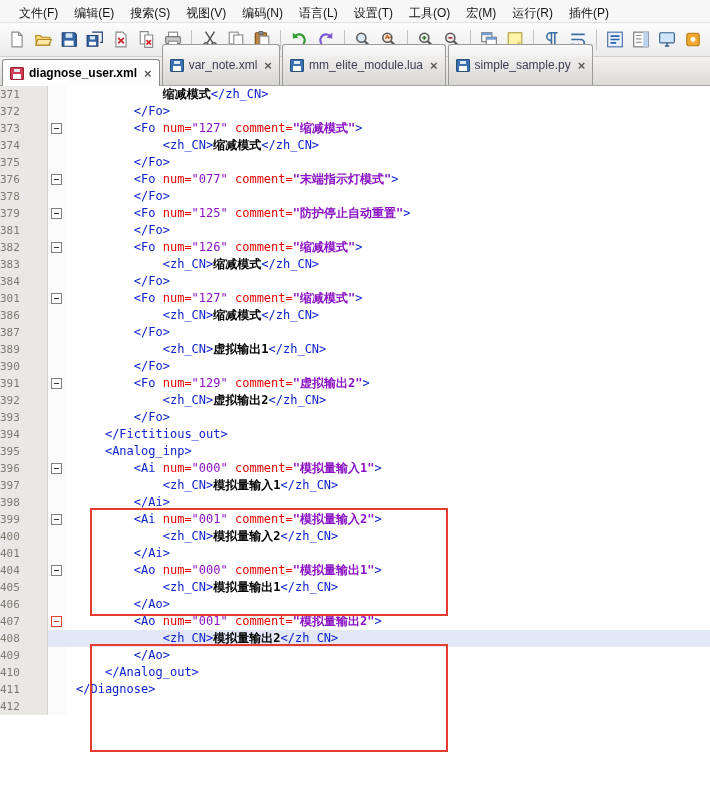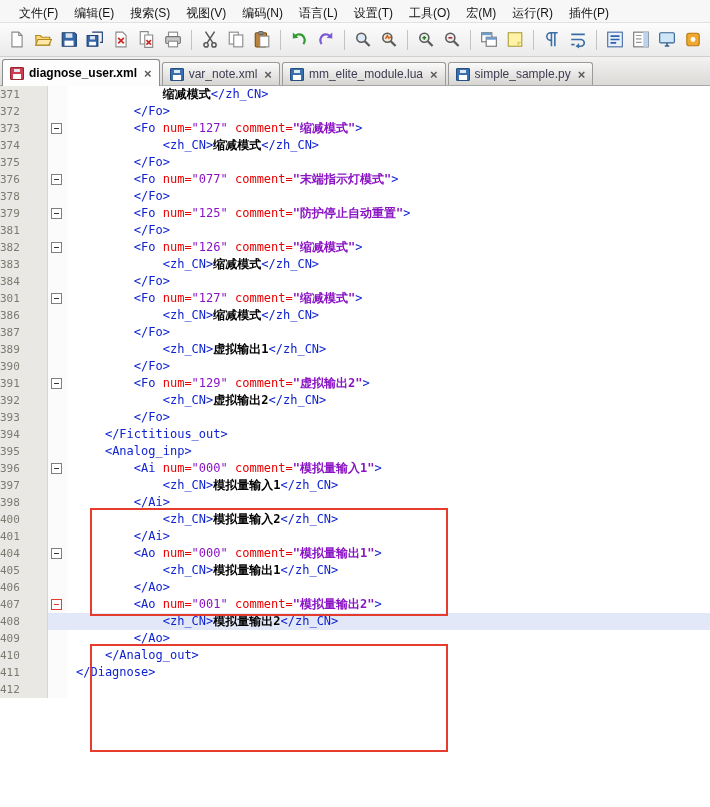--- a/index.html
+++ b/index.html
@@ -6,21 +6,21 @@
 html,body{width:710px;height:807px;overflow:hidden}
 body{font-family:"Liberation Sans","DejaVu Sans",sans-serif;background:#f0f0f0;position:relative;font-size:12px;display:flex;flex-direction:column}
 .menubar{height:23px;display:flex;align-items:flex-end;background:#f7f7f7;border-bottom:1px solid #e1e1e1;padding-left:11px;flex:0 0 auto}
 .menu-item{display:flex;align-items:center;padding:0 8px;color:#141414;cursor:default;white-space:nowrap}
 .toolbar{height:34px;display:flex;align-items:center;background:linear-gradient(#fcfcfc,#ebebeb);border-bottom:1px solid #cfcfcf;padding:0 4px;flex:0 0 auto}
 .tbtn{width:25px;height:25px;border:0;background:transparent;padding:3px;margin:0 1px;cursor:pointer;border-radius:3px}
 .tbico{display:block;width:100%;height:100%}
 .tbico svg{width:100%;height:100%;display:block}
 .tb-sep{width:1px;height:20px;background:#c3c3c3;margin:0 5px;flex:0 0 auto}
 .tabbar{height:29px;background:linear-gradient(#f3f2f1,#dcdad7);display:flex;align-items:flex-end;padding-left:2px;border-bottom:1px solid #a6a6a6;position:relative;z-index:2;flex:0 0 auto}
-.tab{display:flex;align-items:center;gap:5px;height:23px;padding:0 7px;border:1px solid #9a9a9a;border-bottom:none;border-radius:3px 3px 0 0;background:linear-gradient(#fafafa,#d7d5d2);margin-right:2px;white-space:nowrap;cursor:pointer;flex:0 0 auto}
+.tab{display:flex;align-items:center;gap:5px;height:41px;padding:0 7px;border:1px solid #9a9a9a;border-bottom:none;border-radius:3px 3px 0 0;background:linear-gradient(#fafafa,#d7d5d2);margin-right:2px;white-space:nowrap;cursor:pointer;flex:0 0 auto}
 .tab.active{height:27px;background:#fdfdfd;margin-bottom:-1px;border-color:#8a8a8a}
 .tab-label{font-size:12px;color:#3d3d52}
 .tab.active .tab-label{color:#000;font-weight:bold}
 .floppy{position:relative;width:14px;height:13px;flex:0 0 auto;border-radius:1px}
 .floppy.saved{background:#3a6fb0;border:1px solid #27507f}
 .floppy.modified{background:#cf3b52;border:1px solid #96242f}
 .floppy::before{content:"";position:absolute;left:3px;top:1px;width:6px;height:3px;background:#dfe9f3}
 .floppy::after{content:"";position:absolute;left:2px;top:6px;width:8px;height:5px;background:#fff}
 .tab-close{font-size:13px;line-height:1;color:#5a5a5a;margin-left:2px;cursor:pointer;font-weight:bold}
 .editor{position:relative;flex:1;background:#fff;font-family:"DejaVu Sans Mono","Liberation Mono",monospace;font-size:12px;z-index:1;overflow:hidden}
@@ -312,20 +312,21 @@
     <div class="code-row"><span class="ln">389</span><span class="fold-col"></span><span class="code"><span class="seg sp">            </span><span class="seg tag">&lt;zh_CN&gt;</span><span class="seg txt">虚拟输出1</span><span class="seg tag">&lt;/zh_CN&gt;</span></span></div>
     <div class="code-row"><span class="ln">390</span><span class="fold-col"></span><span class="code"><span class="seg sp">        </span><span class="seg tag">&lt;/Fo&gt;</span></span></div>
     <div class="code-row"><span class="ln">391</span><span class="fold-col"><span class="fold-box"></span></span><span class="code"><span class="seg sp">        </span><span class="seg tag">&lt;Fo</span><span class="seg attr"> num=</span><span class="seg val">"129"</span><span class="seg attr"> comment=</span><span class="seg valc">"虚拟输出2"</span><span class="seg tag">&gt;</span></span></div>
     <div class="code-row"><span class="ln">392</span><span class="fold-col"></span><span class="code"><span class="seg sp">            </span><span class="seg tag">&lt;zh_CN&gt;</span><span class="seg txt">虚拟输出2</span><span class="seg tag">&lt;/zh_CN&gt;</span></span></div>
     <div class="code-row"><span class="ln">393</span><span class="fold-col"></span><span class="code"><span class="seg sp">        </span><span class="seg tag">&lt;/Fo&gt;</span></span></div>
     <div class="code-row"><span class="ln">394</span><span class="fold-col"></span><span class="code"><span class="seg sp">    </span><span class="seg tag">&lt;/Fictitious_out&gt;</span></span></div>
     <div class="code-row"><span class="ln">395</span><span class="fold-col"></span><span class="code"><span class="seg sp">    </span><span class="seg tag">&lt;Analog_inp&gt;</span></span></div>
     <div class="code-row"><span class="ln">396</span><span class="fold-col"><span class="fold-box"></span></span><span class="code"><span class="seg sp">        </span><span class="seg tag">&lt;Ai</span><span class="seg attr"> num=</span><span class="seg val">"000"</span><span class="seg attr"> comment=</span><span class="seg valc">"模拟量输入1"</span><span class="seg tag">&gt;</span></span></div>
     <div class="code-row"><span class="ln">397</span><span class="fold-col"></span><span class="code"><span class="seg sp">            </span><span class="seg tag">&lt;zh_CN&gt;</span><span class="seg txt">模拟量输入1</span><span class="seg tag">&lt;/zh_CN&gt;</span></span></div>
     <div class="code-row"><span class="ln">398</span><span class="fold-col"></span><span class="code"><span class="seg sp">        </span><span class="seg tag">&lt;/Ai&gt;</span></span></div>
+    <div class="code-row"><span class="ln">399</span><span class="fold-col"><span class="fold-box"></span></span><span class="code"><span class="seg sp">        </span><span class="seg tag">&lt;Ai</span><span class="seg attr"> num=</span><span class="seg val">"001"</span><span class="seg attr"> comment=</span><span class="seg valc">"模拟量输入2"</span><span class="seg tag">&gt;</span></span></div>
     <div class="code-row"><span class="ln">400</span><span class="fold-col"></span><span class="code"><span class="seg sp">            </span><span class="seg tag">&lt;zh_CN&gt;</span><span class="seg txt">模拟量输入2</span><span class="seg tag">&lt;/zh_CN&gt;</span></span></div>
     <div class="code-row"><span class="ln">401</span><span class="fold-col"></span><span class="code"><span class="seg sp">        </span><span class="seg tag">&lt;/Ai&gt;</span></span></div>
     <div class="code-row"><span class="ln">404</span><span class="fold-col"><span class="fold-box"></span></span><span class="code"><span class="seg sp">        </span><span class="seg tag">&lt;Ao</span><span class="seg attr"> num=</span><span class="seg val">"000"</span><span class="seg attr"> comment=</span><span class="seg valc">"模拟量输出1"</span><span class="seg tag">&gt;</span></span></div>
     <div class="code-row"><span class="ln">405</span><span class="fold-col"></span><span class="code"><span class="seg sp">            </span><span class="seg tag">&lt;zh_CN&gt;</span><span class="seg txt">模拟量输出1</span><span class="seg tag">&lt;/zh_CN&gt;</span></span></div>
     <div class="code-row"><span class="ln">406</span><span class="fold-col"></span><span class="code"><span class="seg sp">        </span><span class="seg tag">&lt;/Ao&gt;</span></span></div>
     <div class="code-row"><span class="ln">407</span><span class="fold-col"><span class="fold-box red"></span></span><span class="code"><span class="seg sp">        </span><span class="seg tag">&lt;Ao</span><span class="seg attr"> num=</span><span class="seg val">"001"</span><span class="seg attr"> comment=</span><span class="seg valc">"模拟量输出2"</span><span class="seg tag">&gt;</span></span></div>
     <div class="code-row current"><span class="ln">408</span><span class="fold-col"></span><span class="code"><span class="seg sp">            </span><span class="seg tag">&lt;zh_CN&gt;</span><span class="seg txt">模拟量输出2</span><span class="seg tag">&lt;/zh_CN&gt;</span></span></div>
     <div class="code-row"><span class="ln">409</span><span class="fold-col"></span><span class="code"><span class="seg sp">        </span><span class="seg tag">&lt;/Ao&gt;</span></span></div>
     <div class="code-row"><span class="ln">410</span><span class="fold-col"></span><span class="code"><span class="seg sp">    </span><span class="seg tag">&lt;/Analog_out&gt;</span></span></div>
     <div class="code-row"><span class="ln">411</span><span class="fold-col"></span><span class="code"><span class="seg tag">&lt;/Diagnose&gt;</span></span></div>

